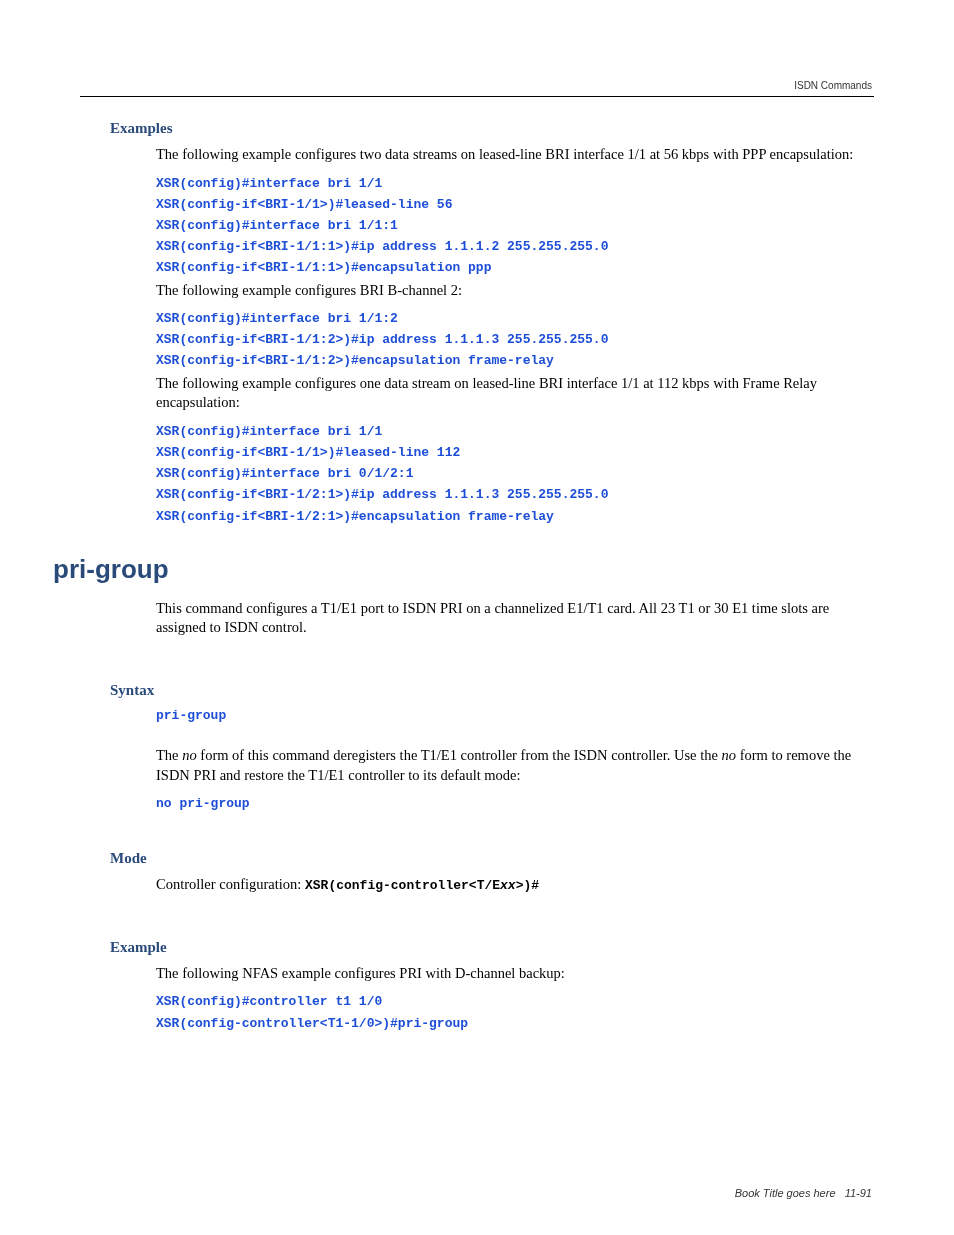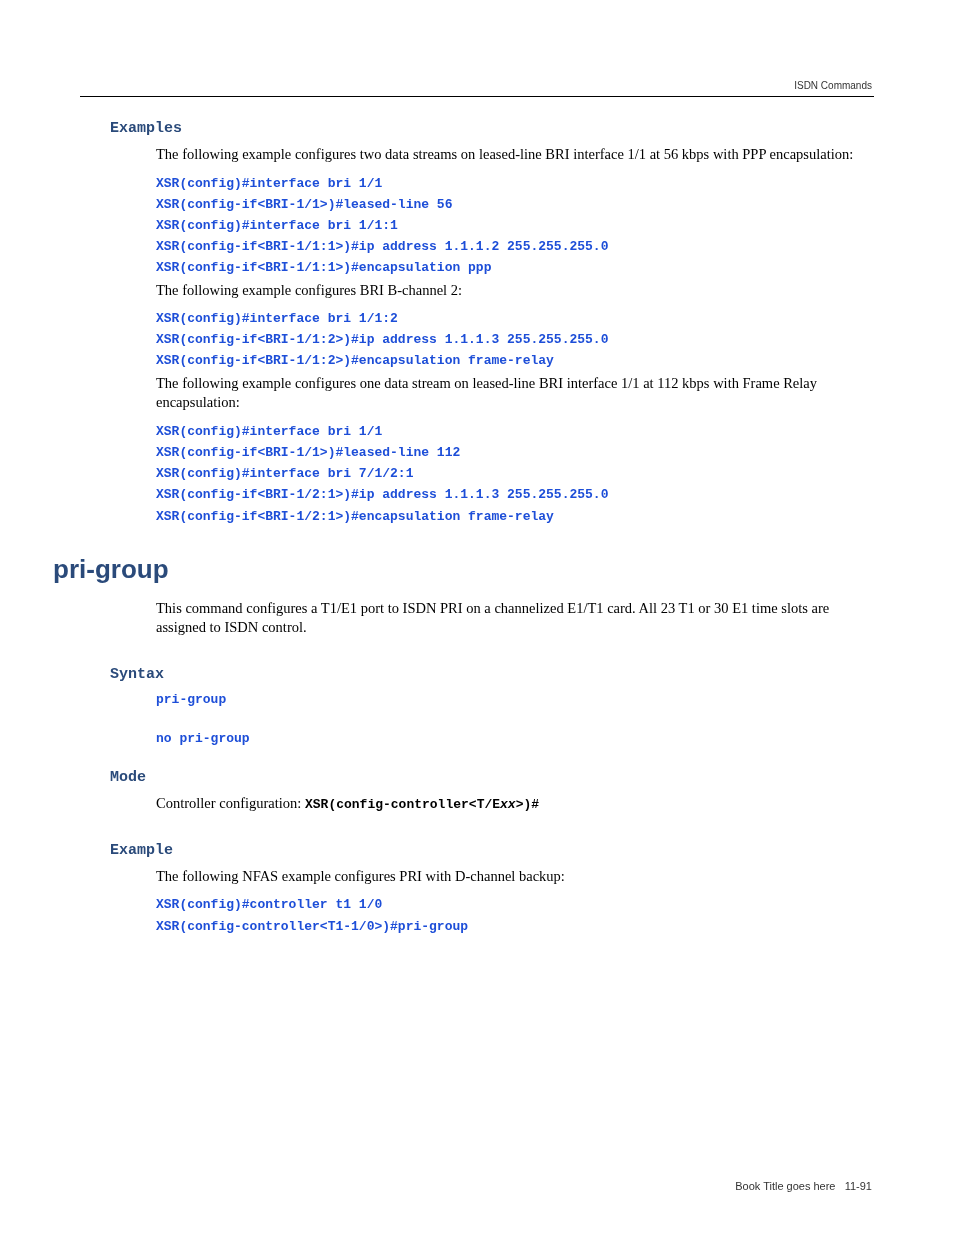--- a/index.html
+++ b/index.html
@@ -28,26 +28,27 @@
       top: 96px;
       left: 80px;
       right: 80px;
       border-top: 1px solid #000;
     }
     .content {
       margin-top: 40px;
       margin-left: 76px;
     }
     .section-heading {
-      font-family: Liberation Mono, monospace;
+      font-family: Liberation Serif, serif;
       font-weight: bold;
       font-size: 15px;
       color: #2a4a7a;
       margin-bottom: 8px;
       margin-left: -46px;
+      margin-top: 16px;
     }
     .command-title {
       font-family: Helvetica, Arial, sans-serif;
       font-weight: bold;
       font-size: 26px;
       color: #2a4a7a;
       margin-top: 28px;
       margin-bottom: 14px;
       margin-left: -103px;
     }
@@ -78,25 +79,26 @@
       font-family: 'Courier New', Courier, monospace;
       font-style: italic;
       font-weight: bold;
       font-size: 13px;
     }
     .spacer-md {
       height: 18px;
     }
     .footer {
       position: absolute;
-      bottom: 43px;
+      bottom: 36px;
       right: 82px;
       font-family: Helvetica, Arial, sans-serif;
       font-size: 11px;
       color: #333;
+      font-style: italic;
     }
   </style>
 </head>
 <body>
 
 <div class="header-right">ISDN Commands</div>
 <div class="header-rule"></div>
 
 <div class="content">
 
@@ -107,32 +109,33 @@
   <div class="code-block">XSR(config)#interface bri 1/1:1</div>
   <div class="code-block">XSR(config-if&lt;BRI-1/1:1&gt;)#ip address 1.1.1.2 255.255.255.0</div>
   <div class="code-block">XSR(config-if&lt;BRI-1/1:1&gt;)#encapsulation ppp</div>
   <div class="body-text">The following example configures BRI B-channel 2:</div>
   <div class="code-block">XSR(config)#interface bri 1/1:2</div>
   <div class="code-block">XSR(config-if&lt;BRI-1/1:2&gt;)#ip address 1.1.1.3 255.255.255.0</div>
   <div class="code-block">XSR(config-if&lt;BRI-1/1:2&gt;)#encapsulation frame-relay</div>
   <div class="body-text">The following example configures one data stream on leased-line BRI interface 1/1 at 112 kbps with Frame Relay encapsulation:</div>
   <div class="code-block">XSR(config)#interface bri 1/1</div>
   <div class="code-block">XSR(config-if&lt;BRI-1/1&gt;)#leased-line 112</div>
-  <div class="code-block">XSR(config)#interface bri 7/1/2:1</div>
+  <div class="code-block">XSR(config)#interface bri 0/1/2:1</div>
   <div class="code-block">XSR(config-if&lt;BRI-1/2:1&gt;)#ip address 1.1.1.3 255.255.255.0</div>
   <div class="code-block">XSR(config-if&lt;BRI-1/2:1&gt;)#encapsulation frame-relay</div>
 
   <div class="command-title">pri-group</div>
   <div class="body-text">This command configures a T1/E1 port to ISDN PRI on a channelized E1/T1 card. All 23 T1 or 30 E1 time slots are assigned to ISDN control.</div>
 
   <div class="spacer-md"></div>
   <div class="section-heading">Syntax</div>
   <div class="code-block">pri-group</div>
 
   <div class="spacer-md"></div>
+  <div class="body-text"><span>The </span><span class="italic-inline">no</span><span> form of this command deregisters the T1/E1 controller from the ISDN controller. Use the </span><span class="italic-inline">no</span><span> form to remove the ISDN PRI and restore the T1/E1 controller to its default mode:</span></div>
   <div class="code-block">no pri-group</div>
 
   <div class="spacer-md"></div>
   <div class="section-heading">Mode</div>
   <div class="body-text"><span>Controller configuration: </span><span class="code-inline">XSR(config-controller&lt;T/E</span><span class="italic-code">xx</span><span class="code-inline">&gt;)#</span></div>
 
   <div class="spacer-md"></div>
   <div class="section-heading">Example</div>
   <div class="body-text">The following NFAS example configures PRI with D-channel backup:</div>
   <div class="code-block">XSR(config)#controller t1 1/0</div>

